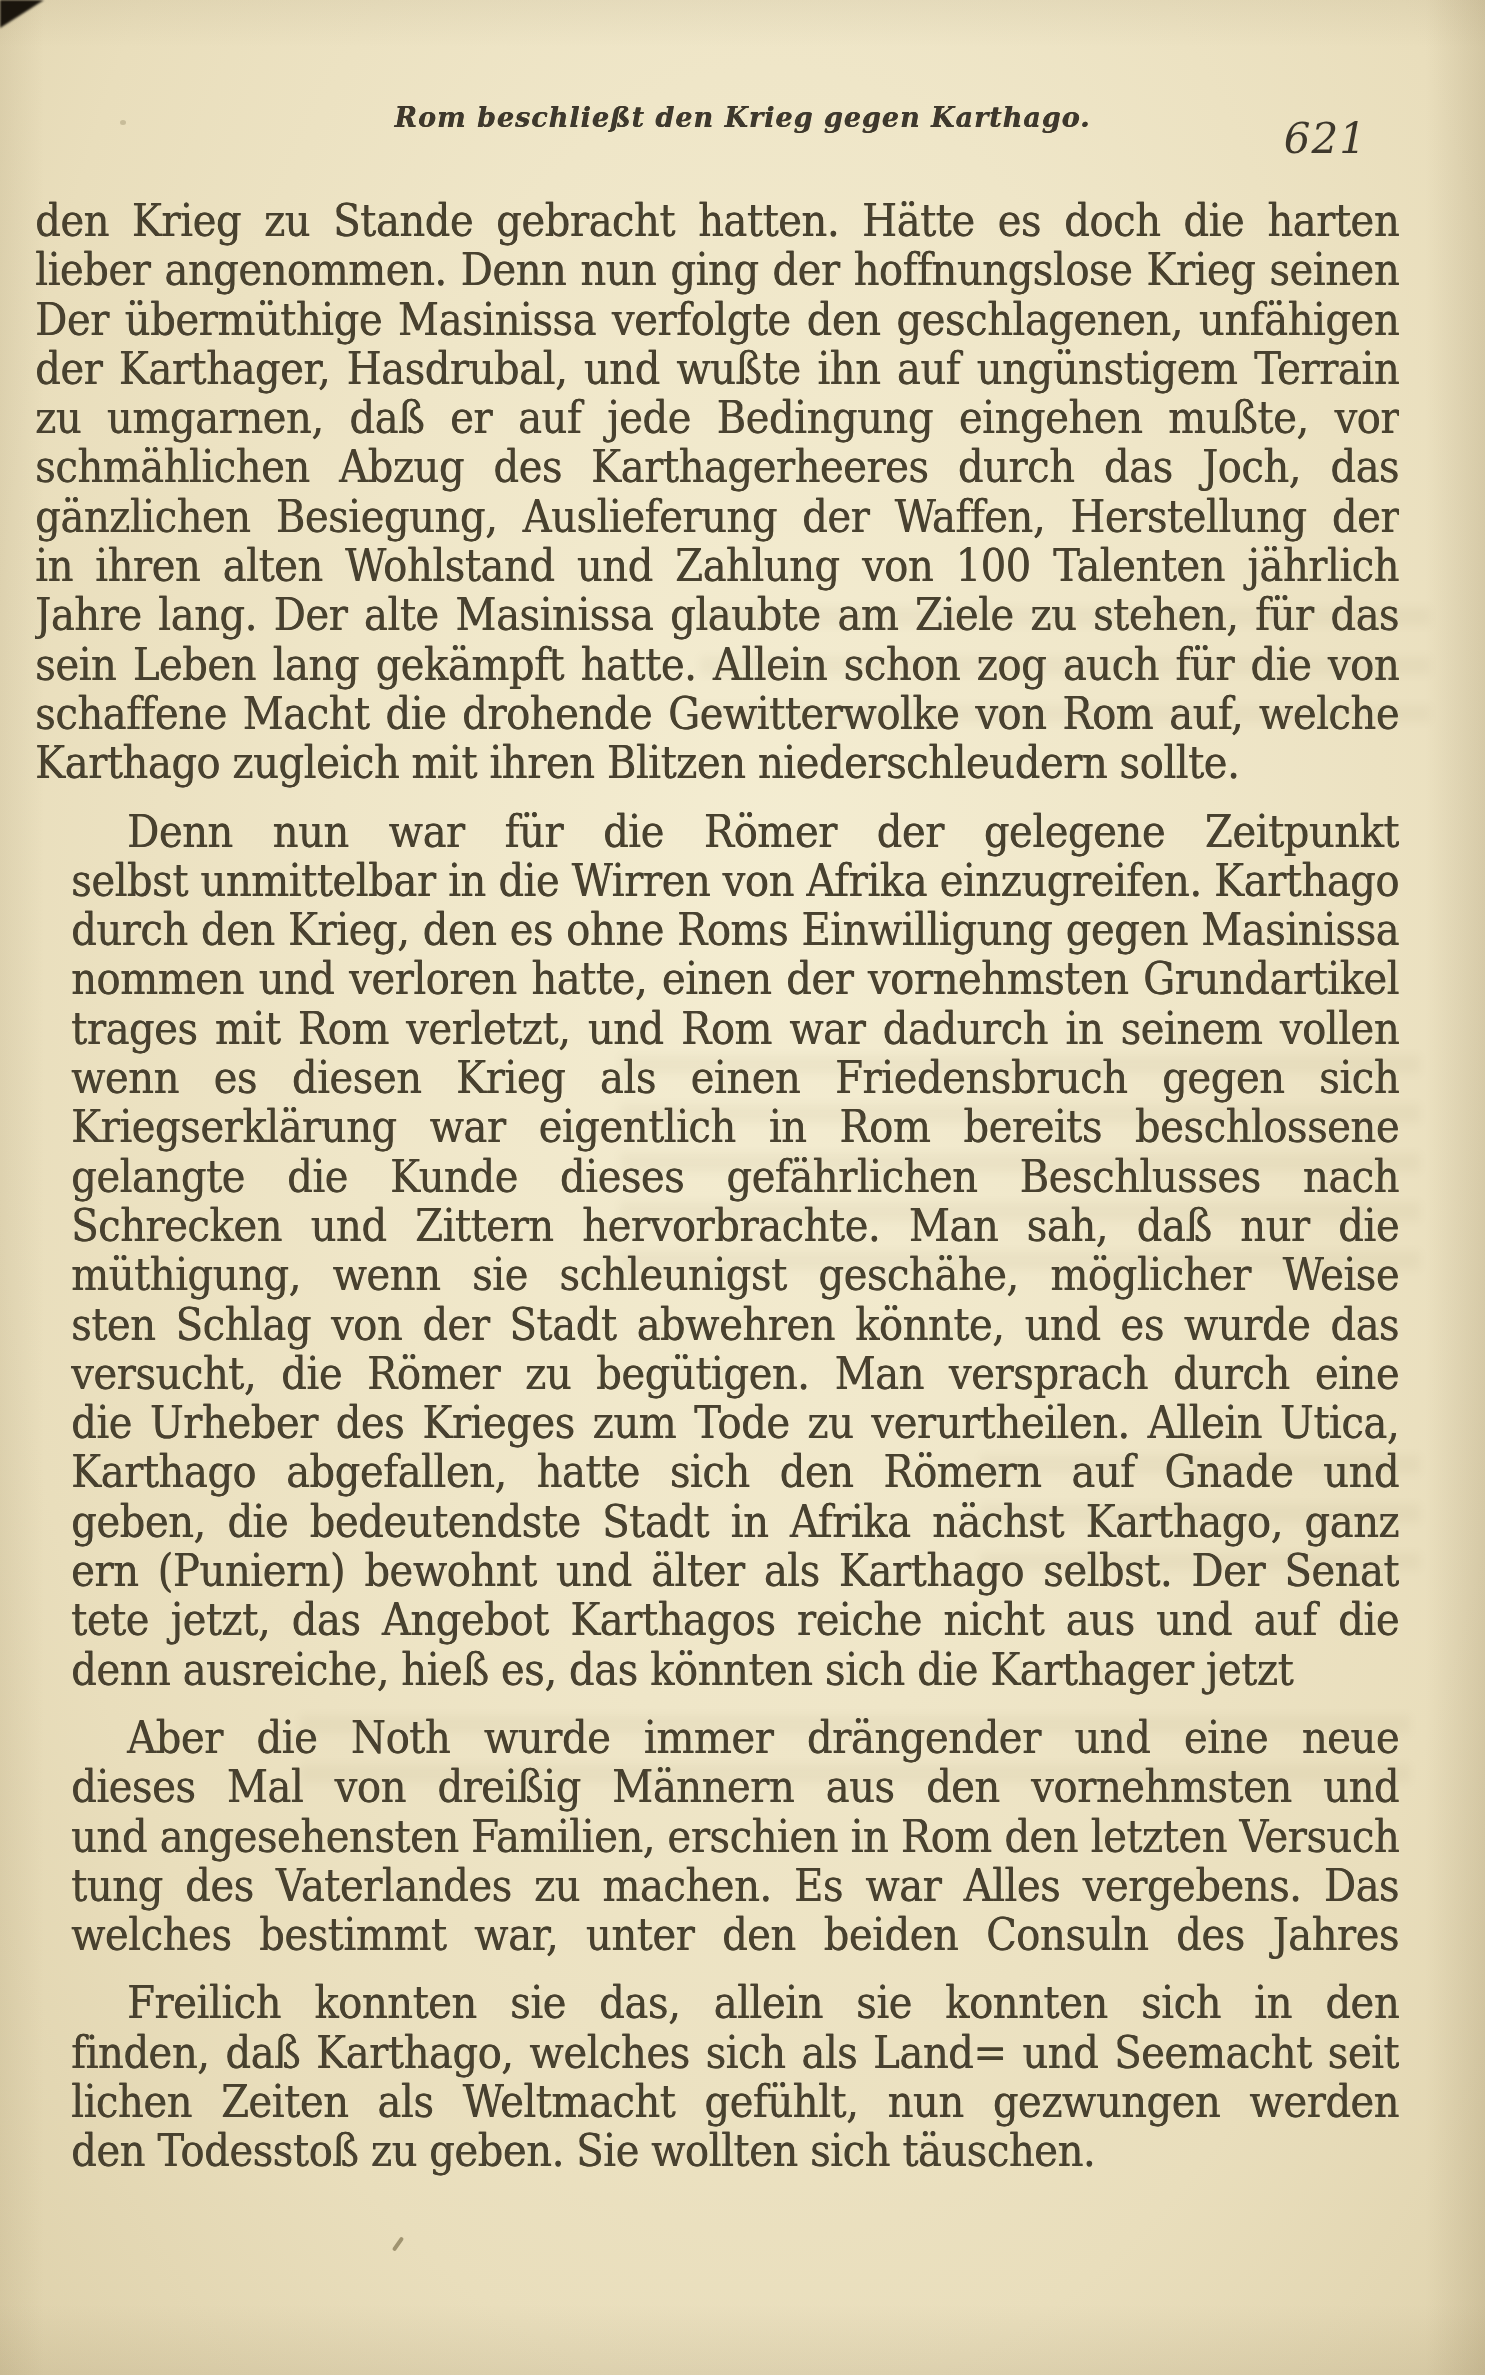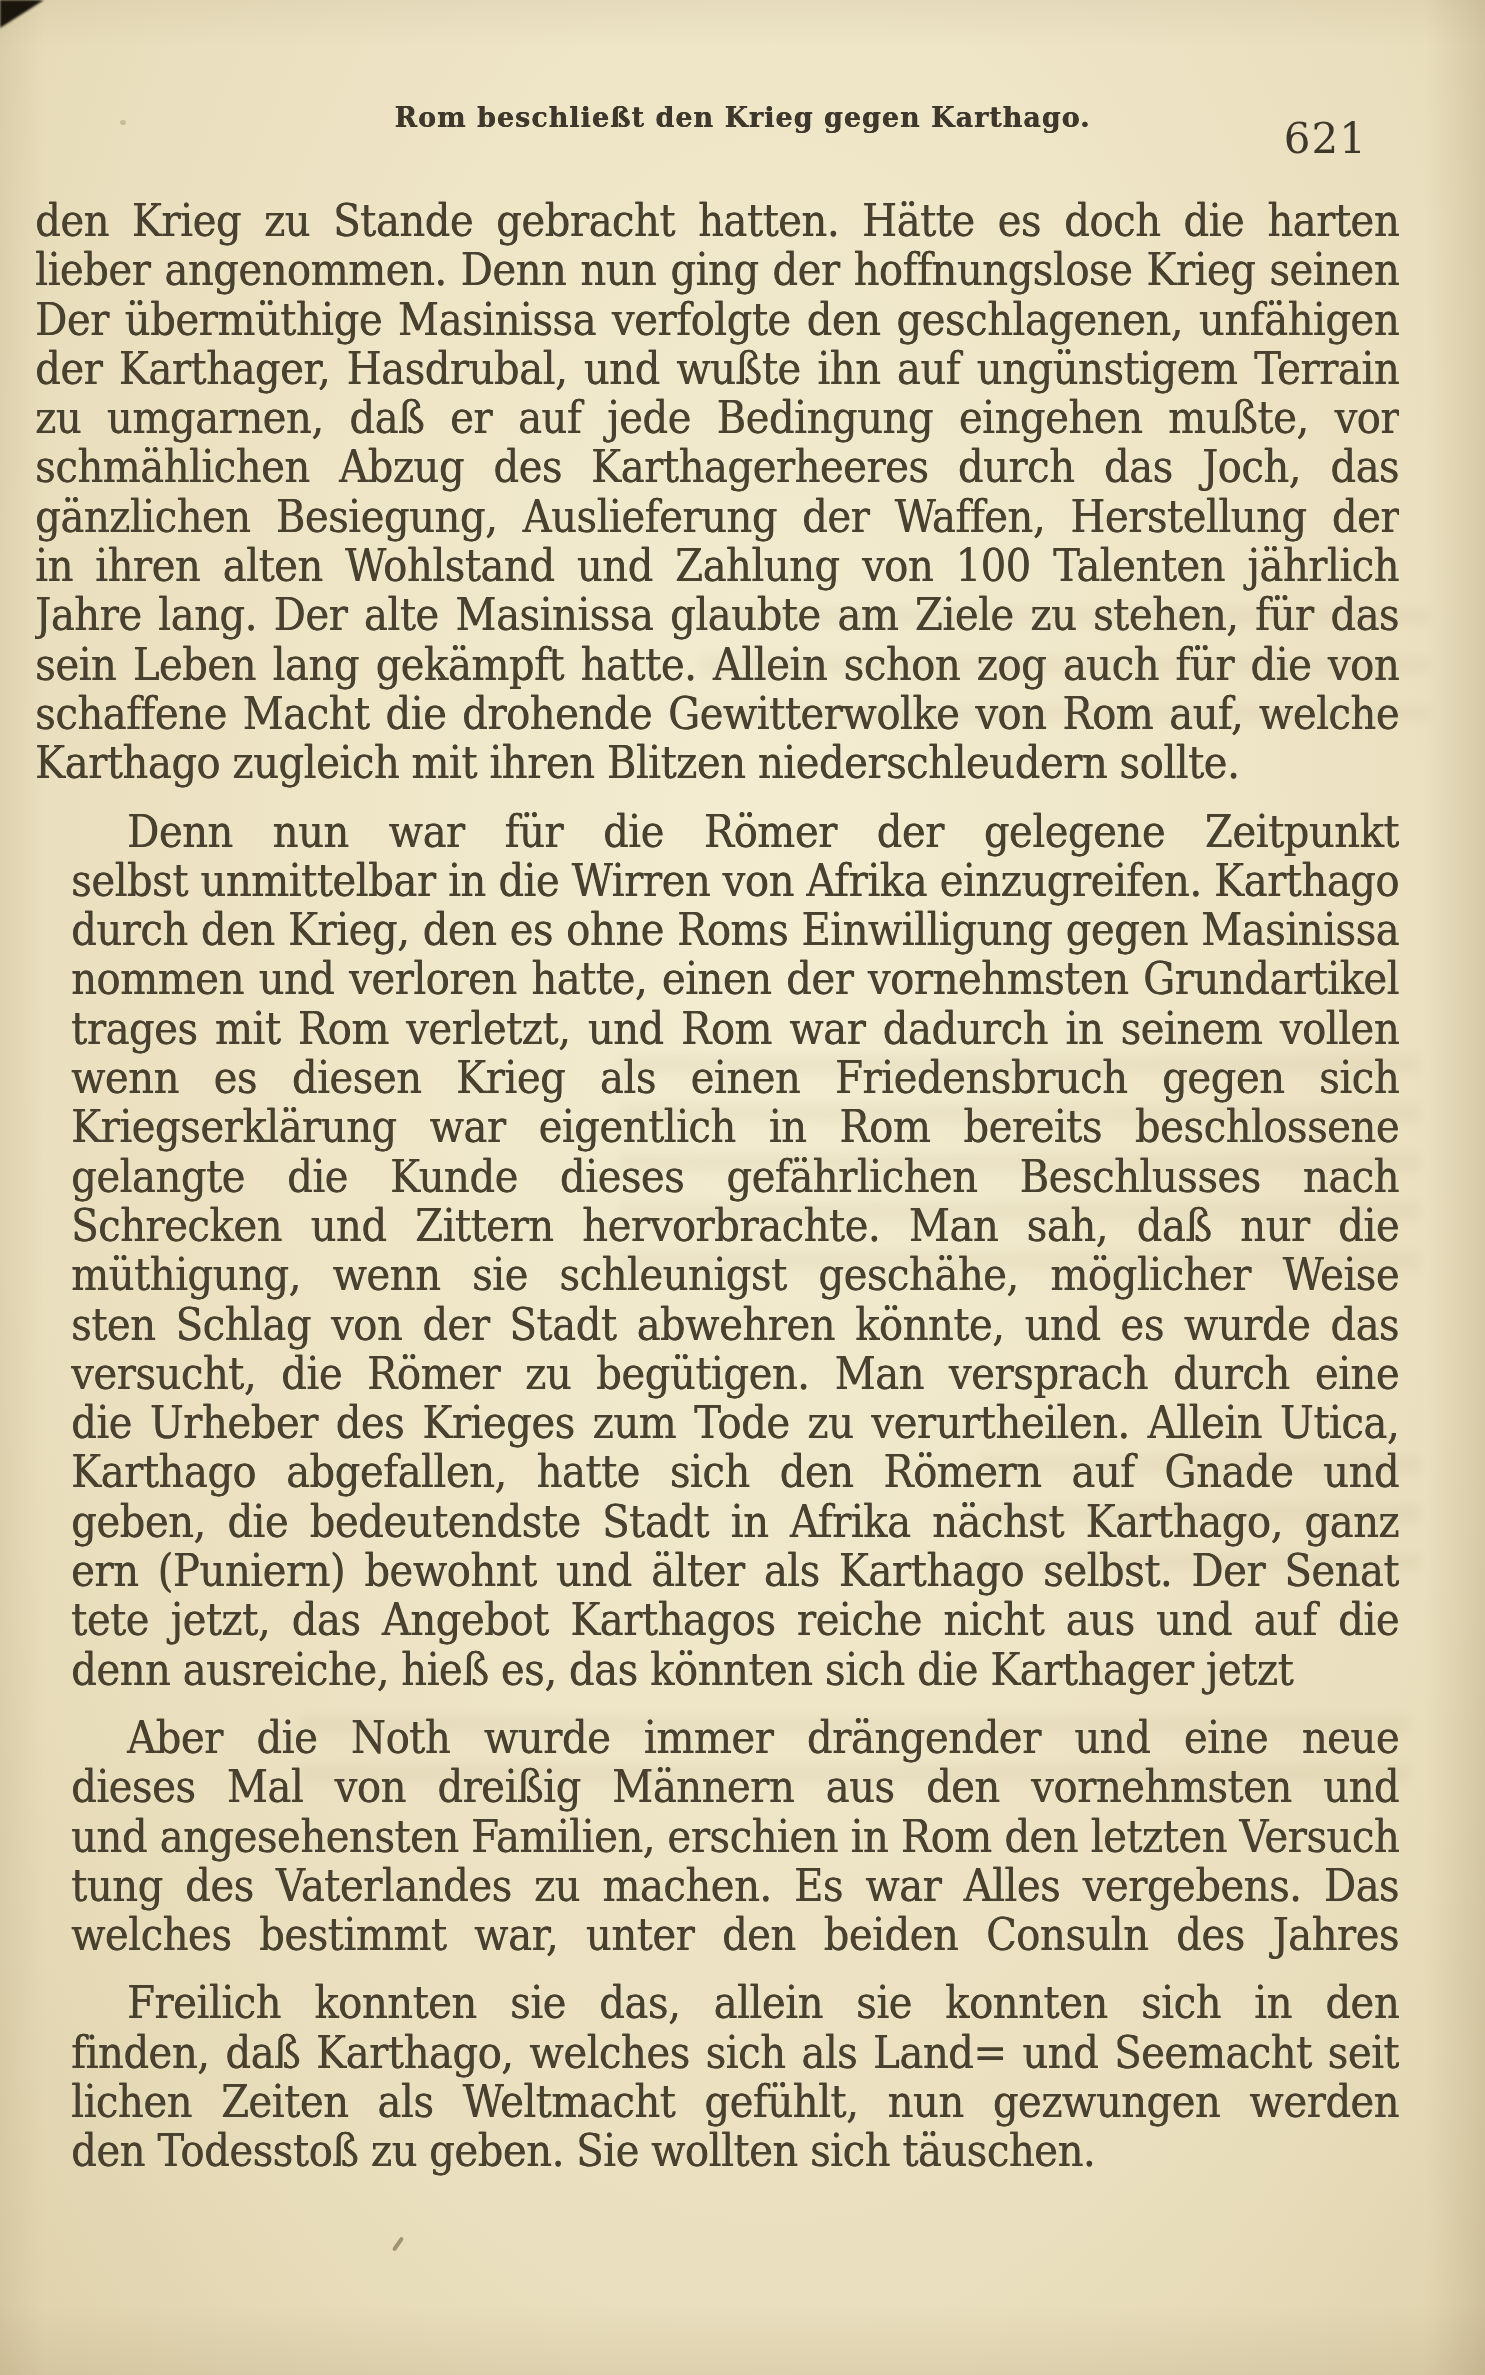--- a/index.html
+++ b/index.html
@@ -31,21 +31,21 @@
   
   .ghost {
     position: absolute; opacity: 0.06; filter: blur(4px);
     background: repeating-linear-gradient(to bottom, transparent 0 15px, #8a7c54 15px 34px, transparent 34px 49px);
   }
   .ghost-1 { left: 700px; top: 592px; width: 730px; height: 130px; }
   .ghost-2 { left: 620px; top: 1040px; width: 800px; height: 230px; }
   .ghost-3 { left: 980px; top: 1440px; width: 440px; height: 130px; }
   .ghost-4 { left: 300px; top: 1700px; width: 1110px; height: 110px; }
 
-  .header { position: absolute; top: 102px; left: 0; width: 100%; }
+  .header { position: absolute; top: 102px; left: 0; width: 100%; font-style: italic; }
   .running-title {
     text-align: center;
     font-size: 27px; font-weight: bold;
     letter-spacing: 1px;
     color: #3e382c;
     text-shadow: 0.4px 0 currentColor;
   }
   .page-number {
     position: absolute; top: -12px; right: 118px;
     font-size: 42px; color: #3e382c;

